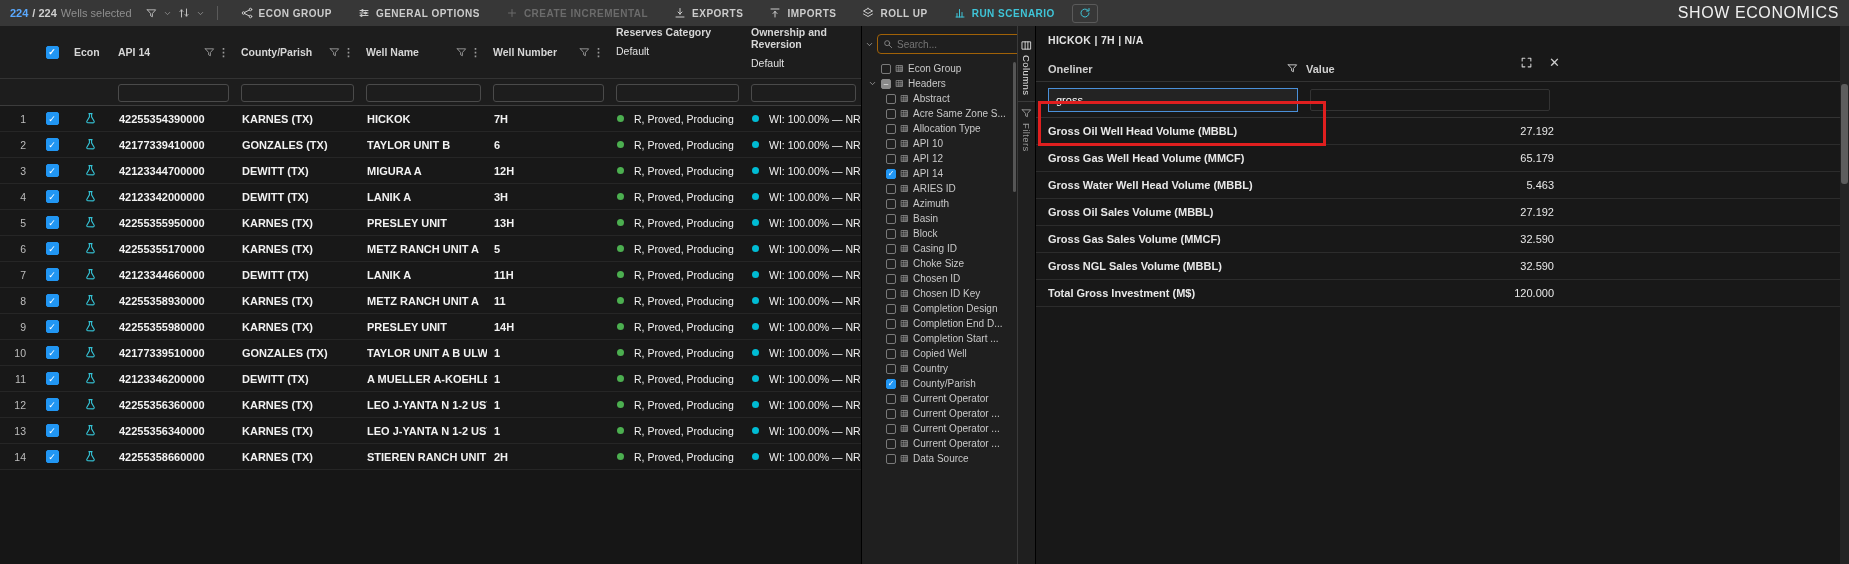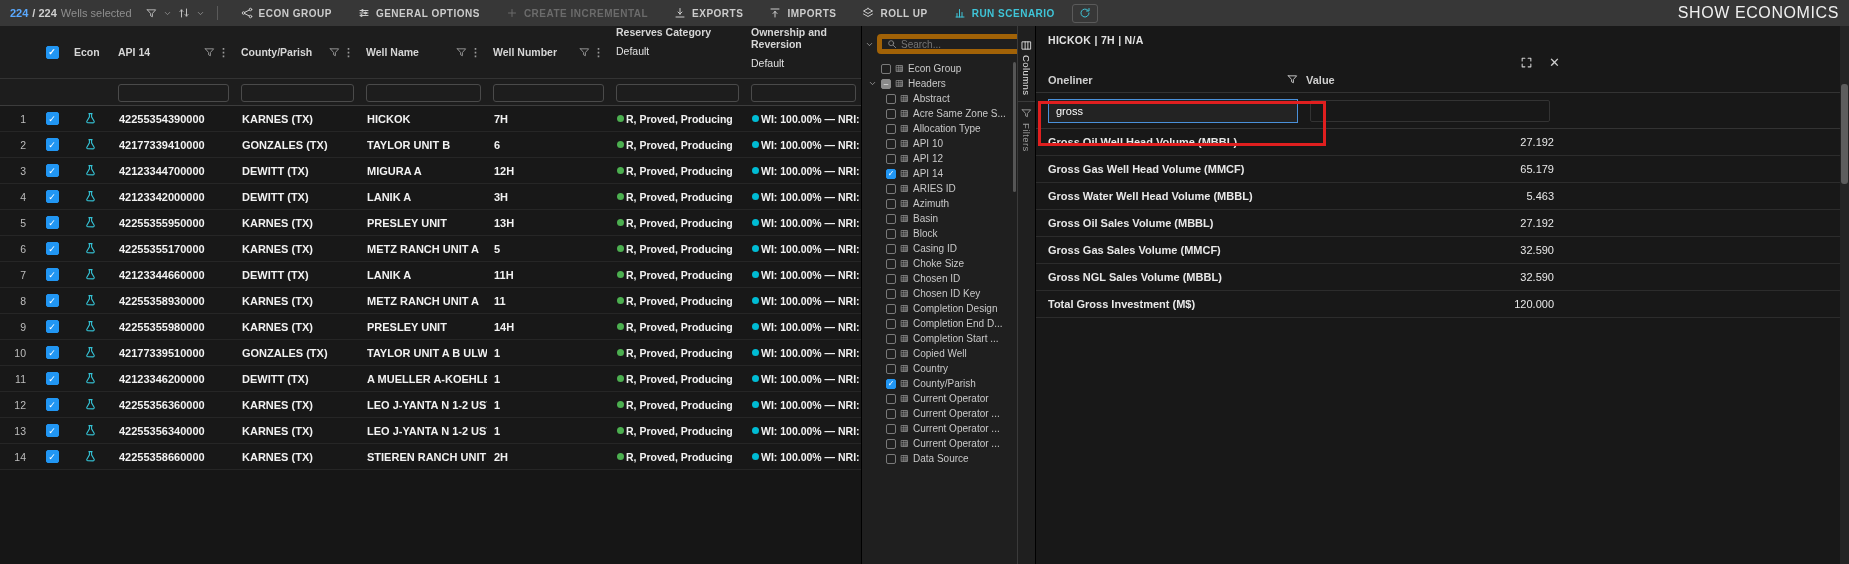--- a/index.html
+++ b/index.html
@@ -48,51 +48,51 @@
     border-bottom:1px solid #262626; background:#181818; }
   .cell { padding:0 7px; font-size:11px; color:#f2f2f2; font-weight:600; white-space:nowrap; overflow:hidden; }
   .cell.rownum { color:#bdbdbd; text-align:right; padding-right:10px; font-weight:400; font-size:10.5px; }
   .ccell { display:flex; align-items:center; justify-content:center; padding:0; }
   .cb { width:13px; height:13px; border-radius:2px; border:1px solid #7a7a7a; display:flex;
     align-items:center; justify-content:center; font-size:9px; color:#fff; cursor:pointer; }
   .cb.checked { background:#2196f3; border-color:#2196f3; }
   .cb.sm { width:10px; height:10px; font-size:8px; border-radius:2px; }
   .cb.ind { background:#8a8a8a; border-color:#8a8a8a; }
   .econ-ic { color:#35c3d6; display:flex; cursor:pointer; }
-  .dotcell { display:flex; align-items:center; gap:2px; font-weight:700; font-size:10.5px; }
+  .dotcell { display:flex; align-items:center; gap:10px; font-weight:400; font-size:10.5px; }
   .dot { width:7px; height:7px; border-radius:50%; flex:0 0 auto; }
   .dot.green { background:#4caf50; }
   .dot.teal { background:#00bcd4; }
 
   
   .tree-panel { width:174px; background:#1f1f1f; display:flex; border-right:1px solid #000; }
   .tree-content { flex:1; position:relative; overflow:hidden; }
   .search-row { display:flex; align-items:center; gap:3px; margin:8px 3px 7px 3px; }
-  .search-box { flex:1; height:20px; border:5px solid #a16207; border-radius:4px; display:flex;
+  .search-box { flex:1; height:20px; border:1px solid #a16207; border-radius:4px; display:flex;
     align-items:center; gap:4px; padding:0 5px; color:#8f8f8f; }
   .search-box input { flex:1; min-width:0; background:transparent; border:none; outline:none;
     color:#ccc; font-size:10px; font-family:"Liberation Sans", sans-serif; }
   .titem { display:flex; align-items:center; height:15px; gap:4px; padding-left:5px;
     font-size:10px; color:#c9c9c9; white-space:nowrap; overflow:hidden; }
   .titem.child { padding-left:24px; }
   .chev { color:#a8a8a8; display:inline-flex; width:10px; justify-content:center; cursor:pointer; }
   .chev-sp { width:10px; }
   .tglyph { color:#8f8f8f; display:inline-flex; }
   .tree-scroll { position:absolute; right:1px; top:36px; width:3px; height:130px; background:#555; border-radius:2px; }
   .side-strip { width:18px; border-left:1px solid #3a3a3a; display:flex; flex-direction:column;
     align-items:center; padding-top:8px; background:#1f1f1f; }
   .vtab { display:flex; flex-direction:column; align-items:center; gap:4px; padding:6px 0; cursor:pointer; width:100%; }
   .vtab + .vtab { border-top:1px solid #3a3a3a; }
   .vtab .vlabel { writing-mode:vertical-rl; font-size:9.5px; letter-spacing:.4px; }
   .vtab.active { color:#e0e0e0; }
   .vtab.inactive { color:#9a9a9a; }
 
   
   .right-panel { flex:1; background:#181818; position:relative; overflow:hidden; }
-  .panel-title { margin:8px 0 21px 12px; font-size:10.5px; color:#e3e3e3; font-weight:600; letter-spacing:.3px; }
+  .panel-title { margin:8px 0 10px 12px; font-size:10.5px; color:#e3e3e3; font-weight:600; letter-spacing:.3px; }
   .panel-tabs { display:flex; align-items:center; height:28px; padding-left:14px; }
   .ptab { display:flex; align-items:center; gap:7px; padding:0 24px; height:100%; font-size:10.5px;
     font-weight:700; letter-spacing:.8px; color:#9a9a9a; cursor:pointer; white-space:nowrap; }
   .ptab.active { color:#ffffff; }
   .ptab.dl { margin-left:58px; }
   .panel-icons { position:absolute; top:30px; left:484px; display:flex; gap:16px; color:#cfcfcf; align-items:center; }
   .pic { cursor:pointer; display:inline-flex; align-items:center; font-size:13px; line-height:1; }
   .p-cols { display:flex; height:26px; align-items:center; border-bottom:1px solid #333; }
   .p-col-1 { width:270px; padding:0 8px 0 12px; display:flex; align-items:center; justify-content:space-between;
     font-size:11px; color:#d0d0d0; font-weight:700; }

